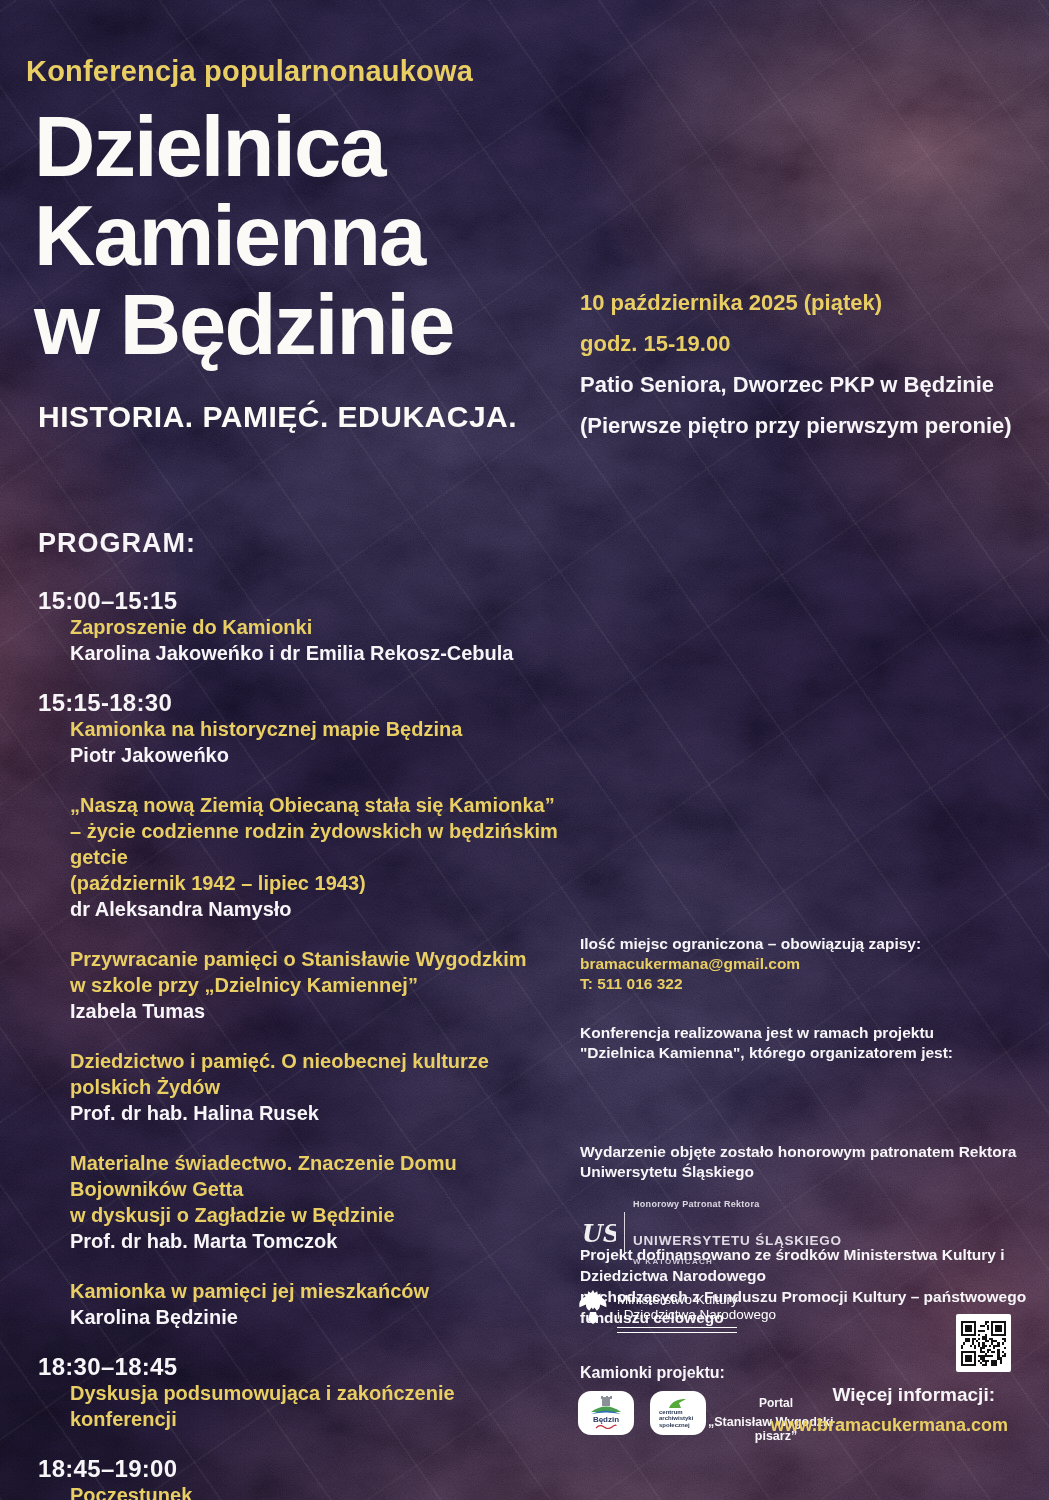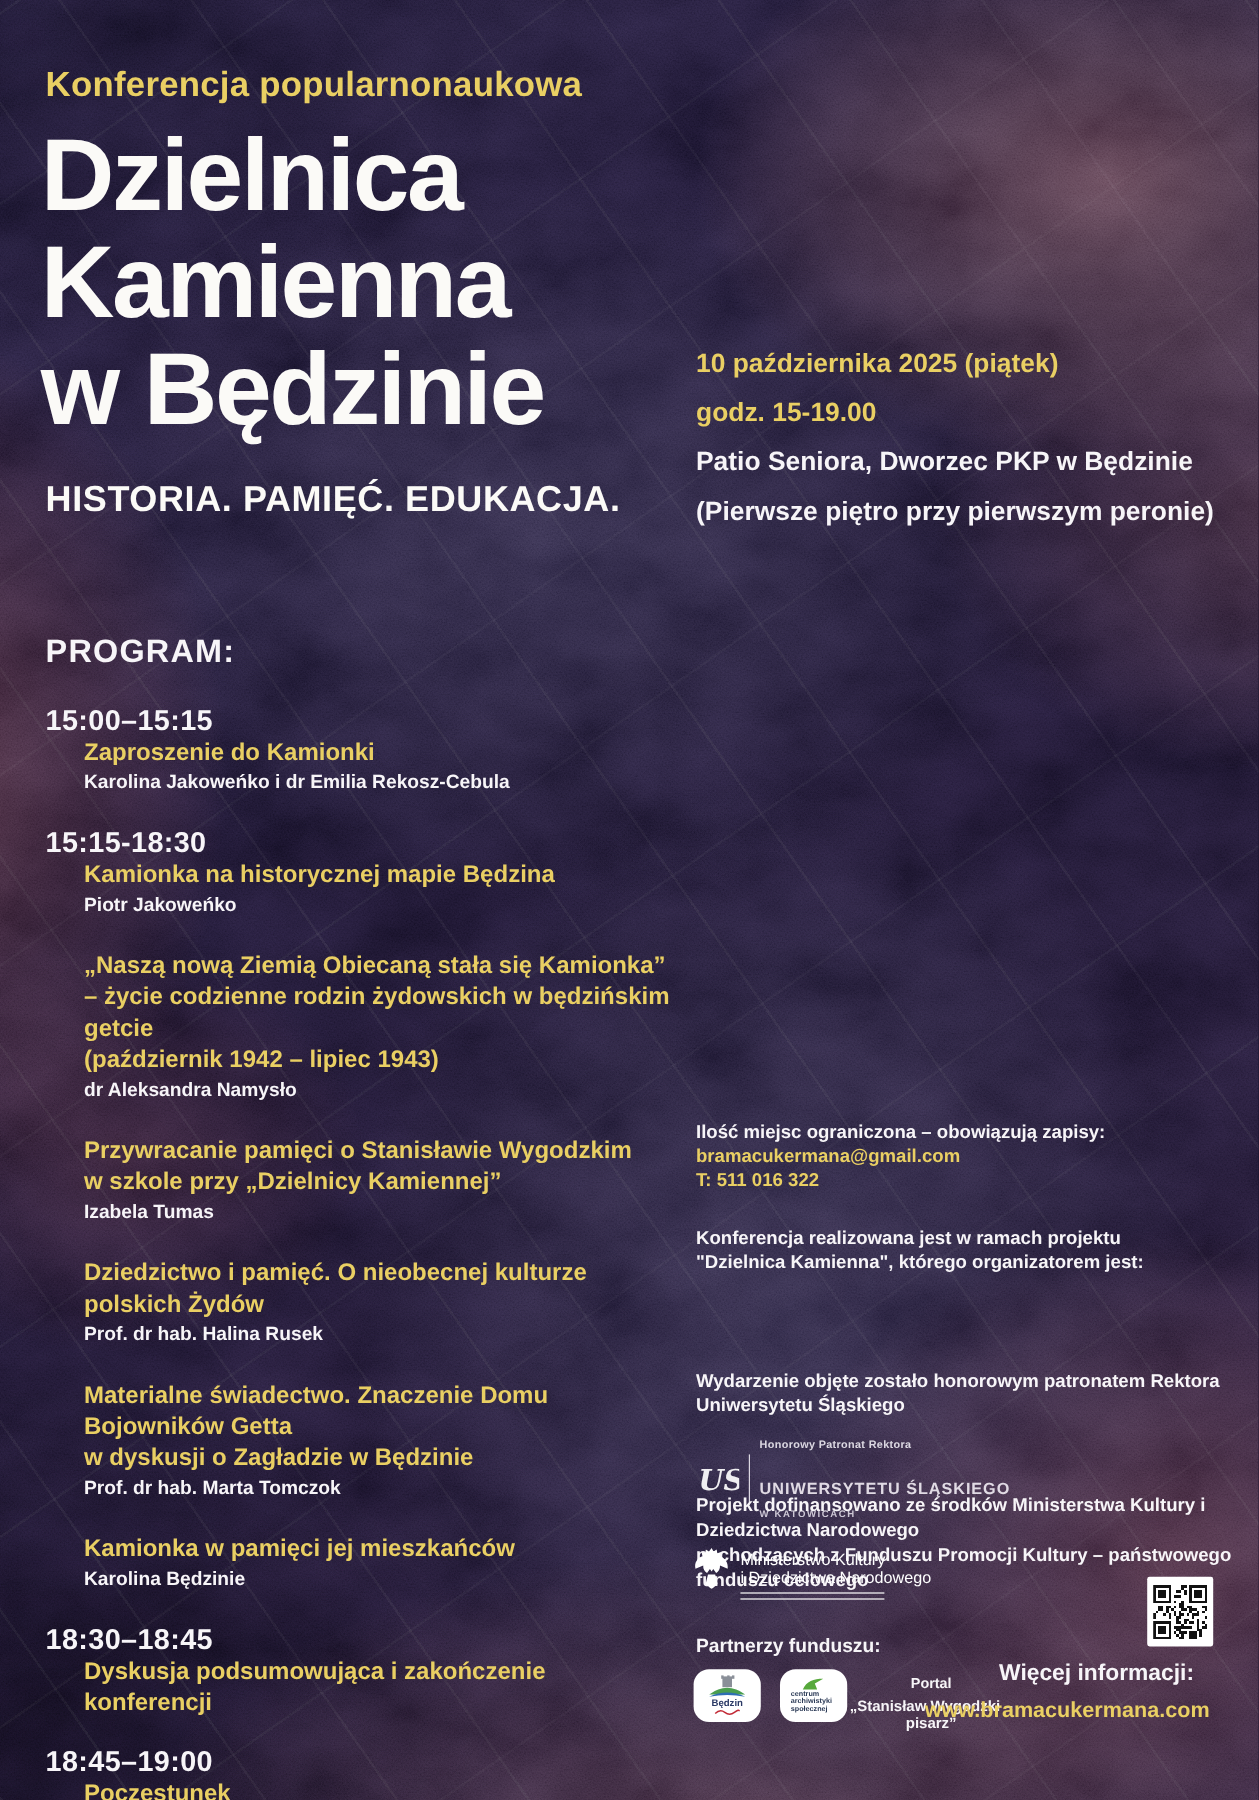--- a/index.html
+++ b/index.html
@@ -22,34 +22,34 @@
       radial-gradient(ellipse 600px 380px at 2% 2%, rgba(12,9,24,.5), transparent 70%),
       linear-gradient(150deg, #1d1734 0%, #171129 45%, #1e152f 100%);
   }
   .noise{position:absolute;inset:0;mix-blend-mode:soft-light;pointer-events:none;}
   :root{
     --yellow:#e9cf63;
     --white:#f7f5f8;
   }
   .abs{position:absolute;}
   
-  .kicker{left:38px;top:55px;font-size:29px;font-weight:700;color:var(--yellow);letter-spacing:.2px;}
+  .kicker{left:26px;top:55px;font-size:29px;font-weight:700;color:var(--yellow);letter-spacing:.2px;}
   .title{left:34px;top:102px;font-size:85px;font-weight:800;line-height:89px;color:#fbfaf7;letter-spacing:-2px;}
   .subtitle{left:38px;top:400px;font-size:30px;font-weight:700;color:#fbfaf7;letter-spacing:.5px;}
   
   .event{left:580px;top:282px;line-height:41px;font-size:22px;font-weight:700;}
   .event .yl{color:var(--yellow);}
   .event .wh{color:var(--white);}
   
   .program-heading{left:38px;top:528px;font-size:27px;font-weight:700;color:var(--white);letter-spacing:1px;}
   .program-list{left:38px;top:588px;width:520px;}
   .prog-time{color:var(--white);font-weight:700;font-size:24px;line-height:26px;letter-spacing:.3px;}
   .prog-talk{padding-left:32px;margin-bottom:24px;}
   .talk-title{color:var(--yellow);font-weight:700;font-size:20px;line-height:26px;}
-  .talk-speaker{color:var(--white);font-weight:700;font-size:16px;line-height:26px;}
+  .talk-speaker{color:var(--white);font-weight:700;font-size:20px;line-height:26px;}
   
   .info{font-size:15.5px;font-weight:700;line-height:20px;}
   .signup{left:580px;top:934px;}
   .organizer{left:580px;top:1023px;}
   .yl-t{color:var(--yellow);}
   .wh-t{color:var(--white);}
   .foundation{margin-top:12px;width:170px;text-align:center;}
   .foundation .f-name{font-family:"DejaVu Serif",serif;font-weight:400;font-size:14.5px;color:#f1eff4;letter-spacing:.4px;margin-top:2px;}
   .patronage{left:580px;top:1142px;width:450px;}
   .us-logo{margin-top:12px;display:flex;align-items:center;gap:8px;opacity:.92;}
@@ -195,21 +195,21 @@
       <path fill="#ffffff" d="M15 2 l1.6 3 2.6-1.8 .6 3.2 3-1 -.8 3.4 c4.6 1.6 7 5.8 6.4 10.4 l-6.4 -2.6 c.2 2.8 -1.2 5 -3.2 6.2 l-2.4 -3.2 -1.4 2 -1.4 -2 -2.4 3.2 c-2 -1.2 -3.4 -3.4 -3.2 -6.2 l-6.4 2.6 C .4 14.6 2.8 10.4 7.4 8.8 l-.8 -3.4 3 1 .6 -3.2 2.6 1.8 z"></path>
       <path fill="#ffffff" d="M12 24 h6 l2 8 c-2 2 -3.4 3 -5 4 c-1.6 -1 -3 -2 -5 -4 z"></path>
     </svg>
     <div class="ministry-text">
       <div>Ministerstwo Kultury</div>
       <div>i Dziedzictwa Narodowego</div>
       <div class="ministry-underline"></div>
     </div>
   </div>
 
-  <div class="abs partners-heading">Partnerzy funduszu:</div>
+  <div class="abs partners-heading">Kamionki projektu:</div>
   <div class="abs partner-row">
     <div class="plogo">
       <svg width="34" height="20" viewBox="0 0 34 20" aria-hidden="true">
         <rect x="13" y="1" width="8" height="9" fill="#8a8f98"></rect>
         <rect x="12" y="0" width="2" height="3" fill="#8a8f98"></rect>
           <rect x="17" y="0" width="2" height="3" fill="#8a8f98"></rect>
           <rect x="21" y="0" width="2" height="3" fill="#8a8f98"></rect>
         <path d="M2 16 Q17 5 32 16 Z" fill="#4a9e4f"></path>
         <path d="M2 18 Q17 11 32 18 Q17 15 2 18 Z" fill="#2f6fb4"></path>
       </svg>

